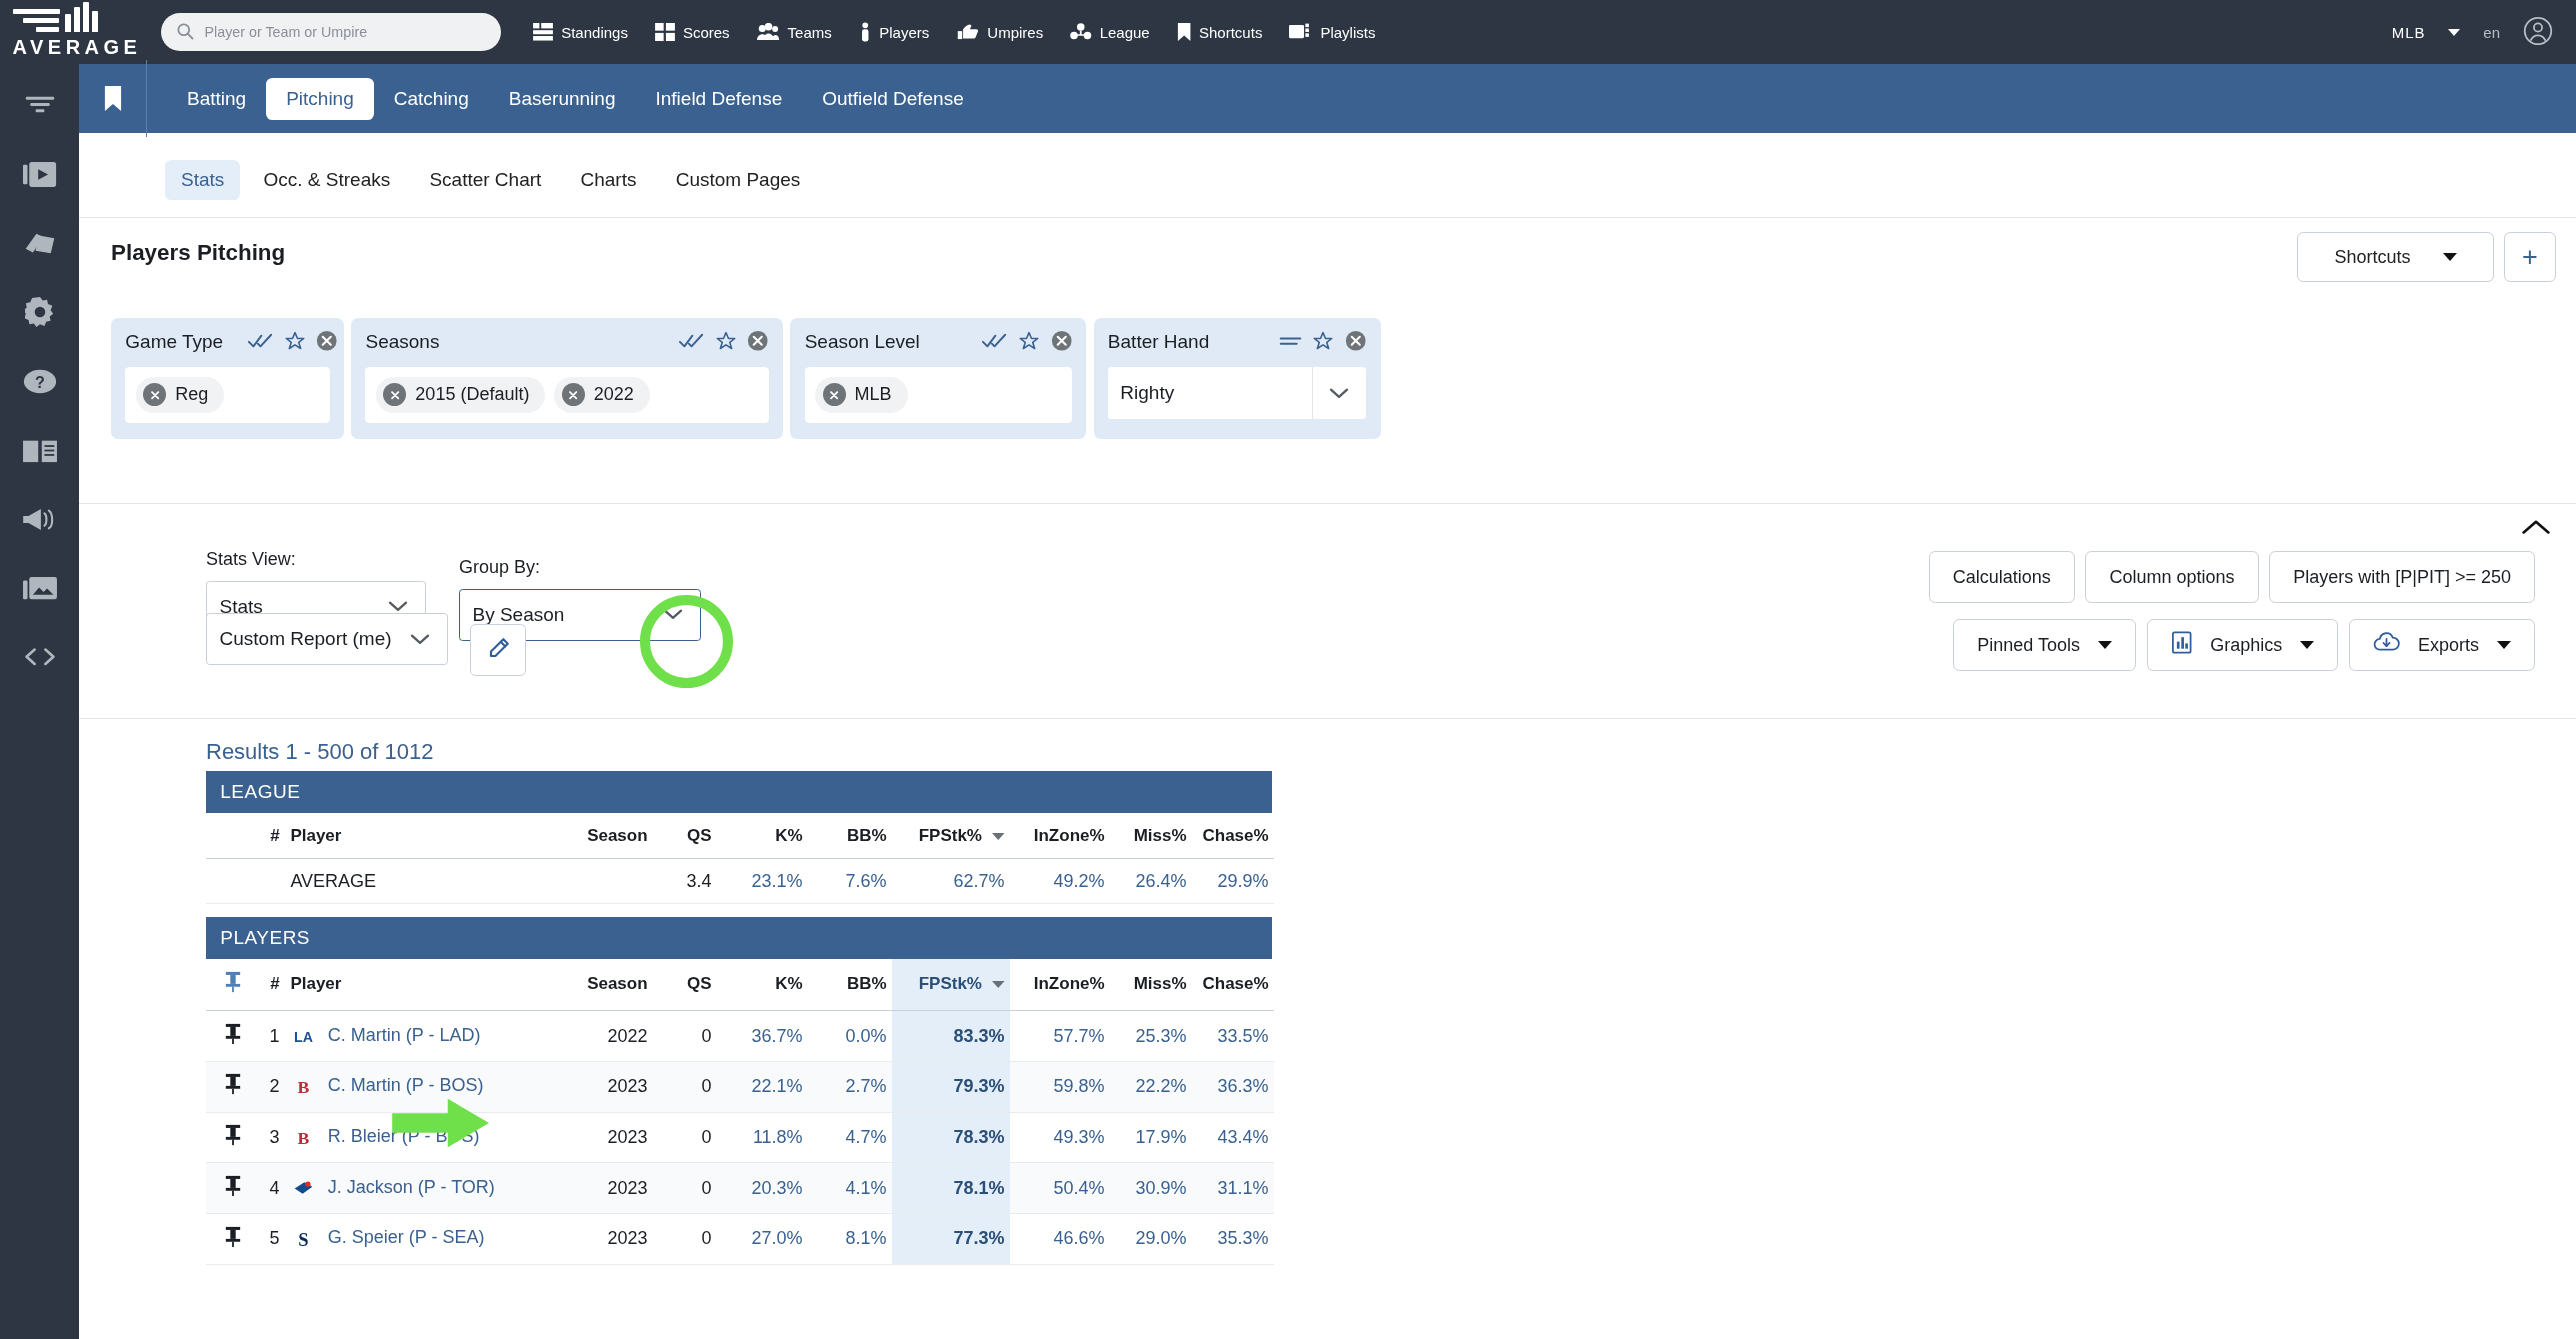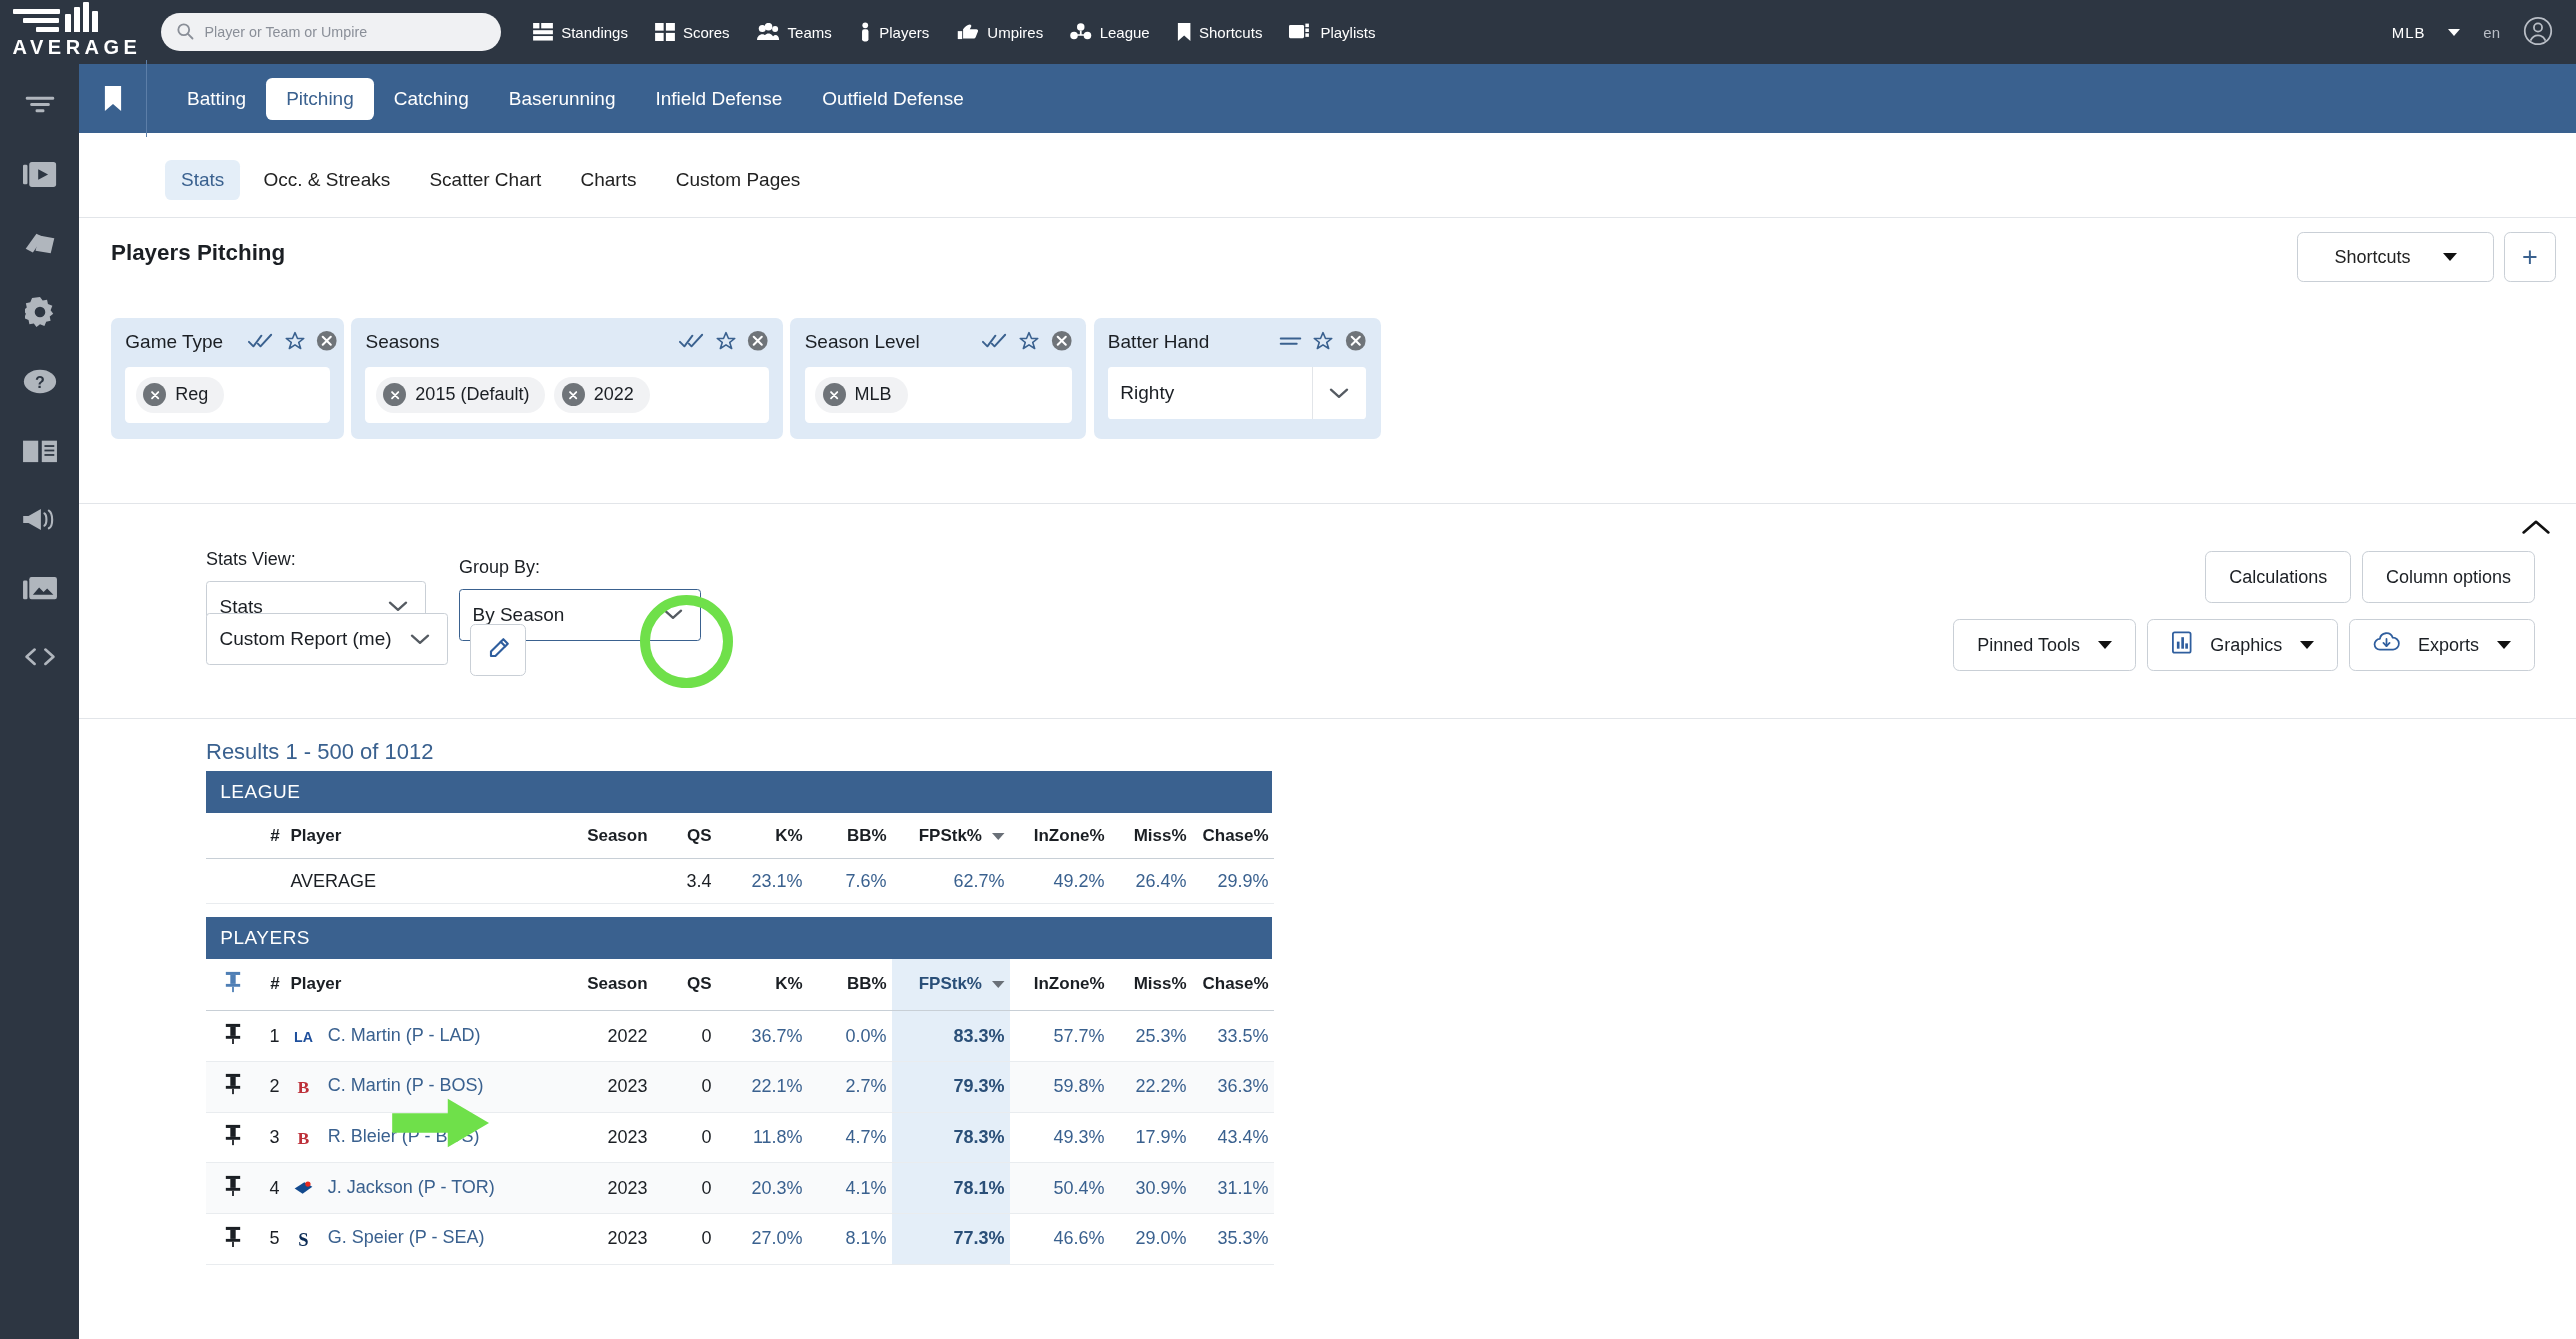--- a/index.html
+++ b/index.html
@@ -607,20 +607,21 @@
       <svg width="23" height="23" viewBox="0 0 26 26" fill="none" stroke="#2f5e9e" stroke-width="2.4" stroke-linecap="round" stroke-linejoin="round">
         <path d="M18.5 2.5l5 5-14 14H4.5v-5z"></path>
           <line x1="15.5" y1="5.5" x2="20.5" y2="10.5"></line>
       </svg>
     </span>
   </div>
 
   <div class="rbtns1">
     <div class="btn">Calculations</div>
     <div class="btn">Column options</div>
+    <div class="btn">Players with [P|PIT] &gt;= 250</div>
   </div>
 
   <div class="rbtns2">
     <div class="btn">
       <span>Pinned Tools</span>
       <span class="tri-dn"></span>
     </div>
     <div class="btn">
       <span>
         <svg width="21.5" height="23" viewBox="0 0 24 26" fill="none" stroke="#2f5e9e" stroke-width="2">

